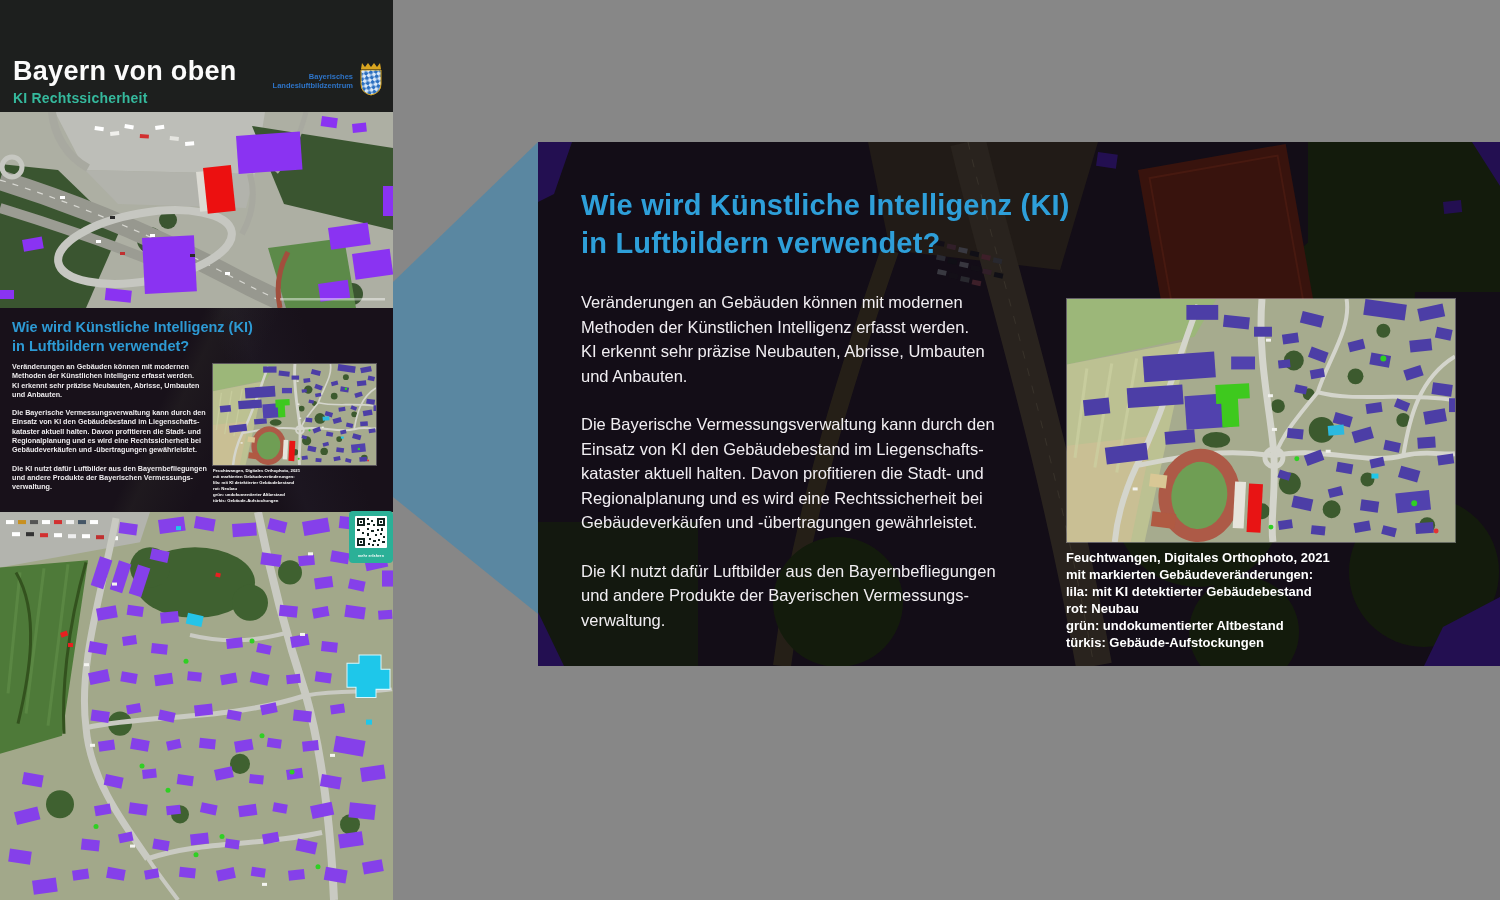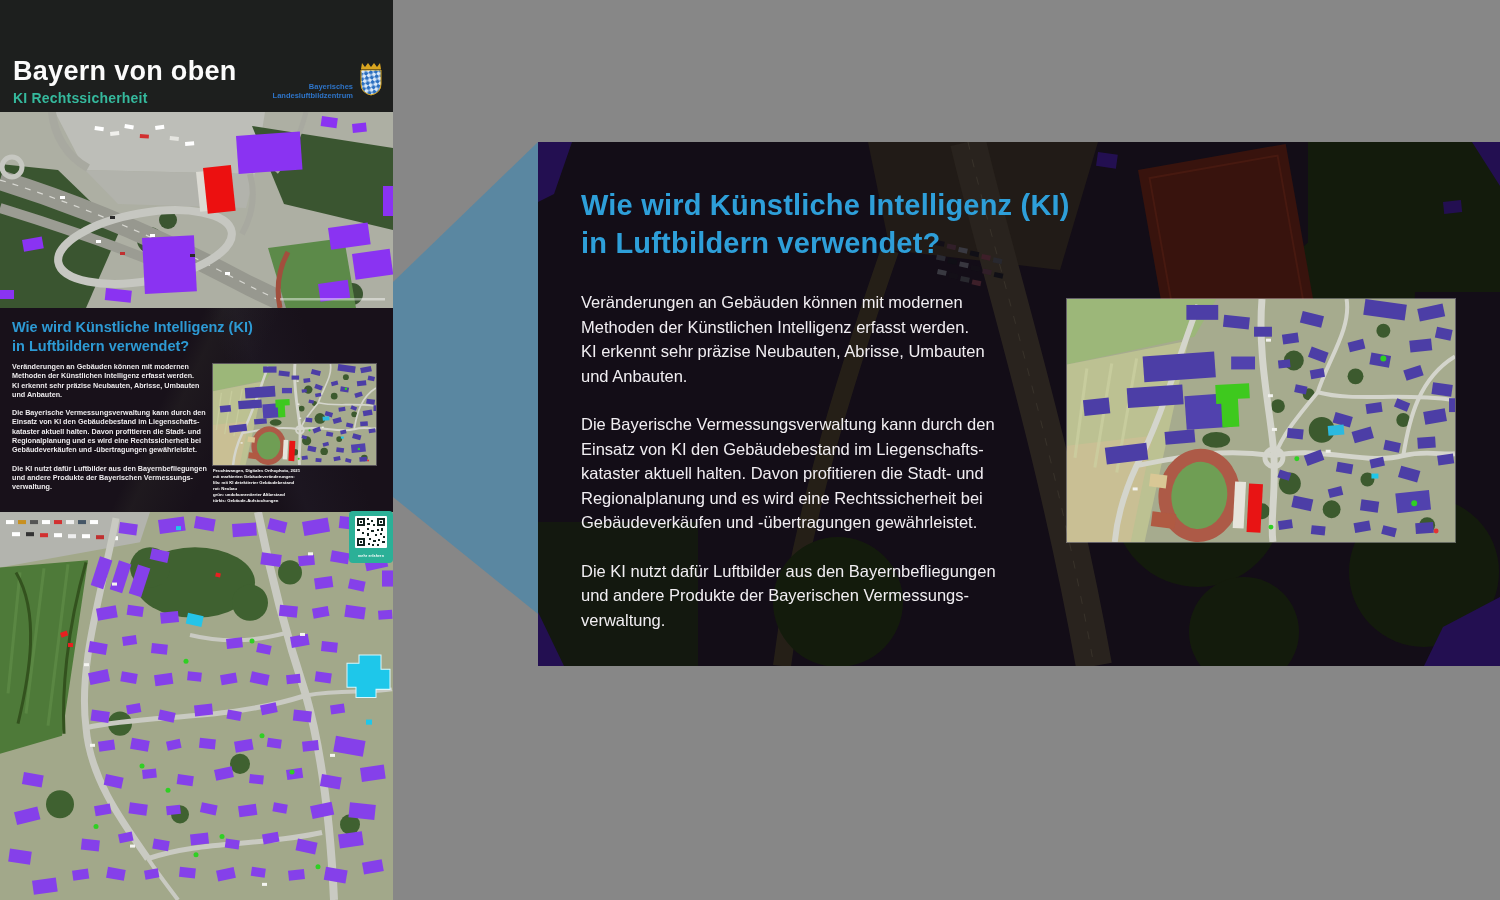--- a/index.html
+++ b/index.html
@@ -9,21 +9,21 @@
     background:#878787;
     font-family:"Liberation Sans","DejaVu Sans",sans-serif;
   }
   .pre{white-space:pre;}
 
   
   .poster{position:absolute;left:0;top:0;width:393px;height:900px;background:#1d1e1d;overflow:hidden;}
   .poster-header{position:absolute;left:0;top:0;width:393px;height:100px;background:#1d1f1e;}
   .poster-title{position:absolute;left:13px;top:56px;font-size:27px;font-weight:800;color:#fbfbfb;letter-spacing:.3px;}
   .poster-subtitle{position:absolute;left:13px;top:90px;font-size:14px;font-weight:700;color:#35b99d;letter-spacing:.2px;}
-  .logo{position:absolute;right:10px;top:62px;display:flex;align-items:flex-end;gap:6px;}
+  .logo{position:absolute;right:10px;top:62px;display:flex;align-items:center;gap:6px;}
   .logo-text{font-size:7.5px;line-height:9px;font-weight:700;color:#2e74c8;text-align:right;}
 
   .aerial-top{position:absolute;left:0;top:112px;width:393px;height:196px;}
   .aerial-top svg,.aerial-bottom svg,.detail-bg svg,.thumb svg,.detail-figure svg{position:absolute;inset:0;width:100%;height:100%;}
   .aerial-bottom{position:absolute;left:0;top:512px;width:393px;height:388px;}
 
   .mid-section{position:absolute;left:0;top:308px;width:393px;height:204px;background:#18111a;
     background-image:linear-gradient(115deg,transparent 42%,rgba(90,100,70,.10) 46%,transparent 58%),
                      linear-gradient(70deg,transparent 60%,rgba(60,60,80,.12) 66%,transparent 80%);}
   .mid-title{position:absolute;left:12px;top:10px;font-size:14.5px;line-height:18.5px;font-weight:800;color:#2d9ad4;}
@@ -583,15 +583,21 @@
 und andere Produkte der Bayerischen Vermessungs-
 verwaltung.</p>
     </div>
 
     <figure class="detail-figure" style="margin:0">
       <svg viewBox="0 0 390 245" preserveAspectRatio="none">
           <use href="#fw"></use>
         </svg>
     </figure>
 
+    <div class="detail-caption pre">Feuchtwangen, Digitales Orthophoto, 2021
+mit markierten Gebäudeveränderungen:
+lila: mit KI detektierter Gebäudebestand
+rot: Neubau
+grün: undokumentierter Altbestand
+türkis: Gebäude-Aufstockungen</div>
   </section>
 
 </div>
 
 </body></html>

